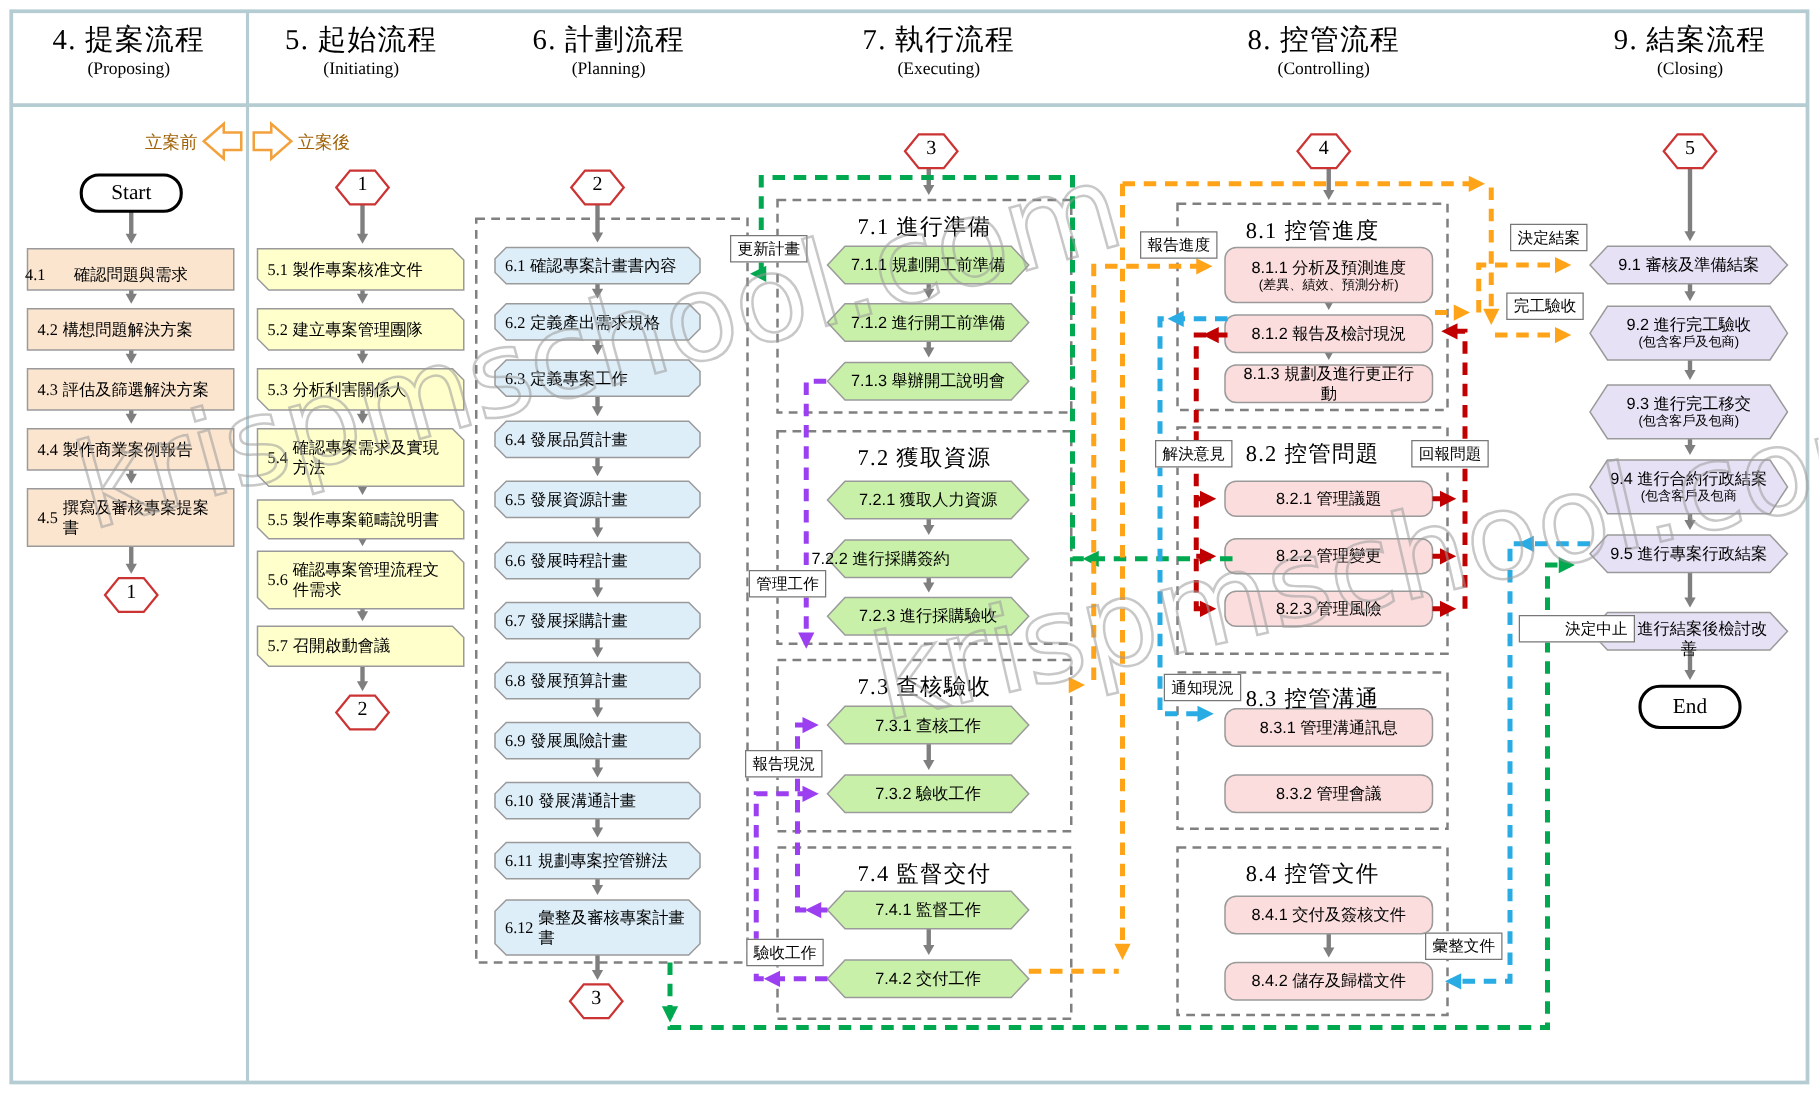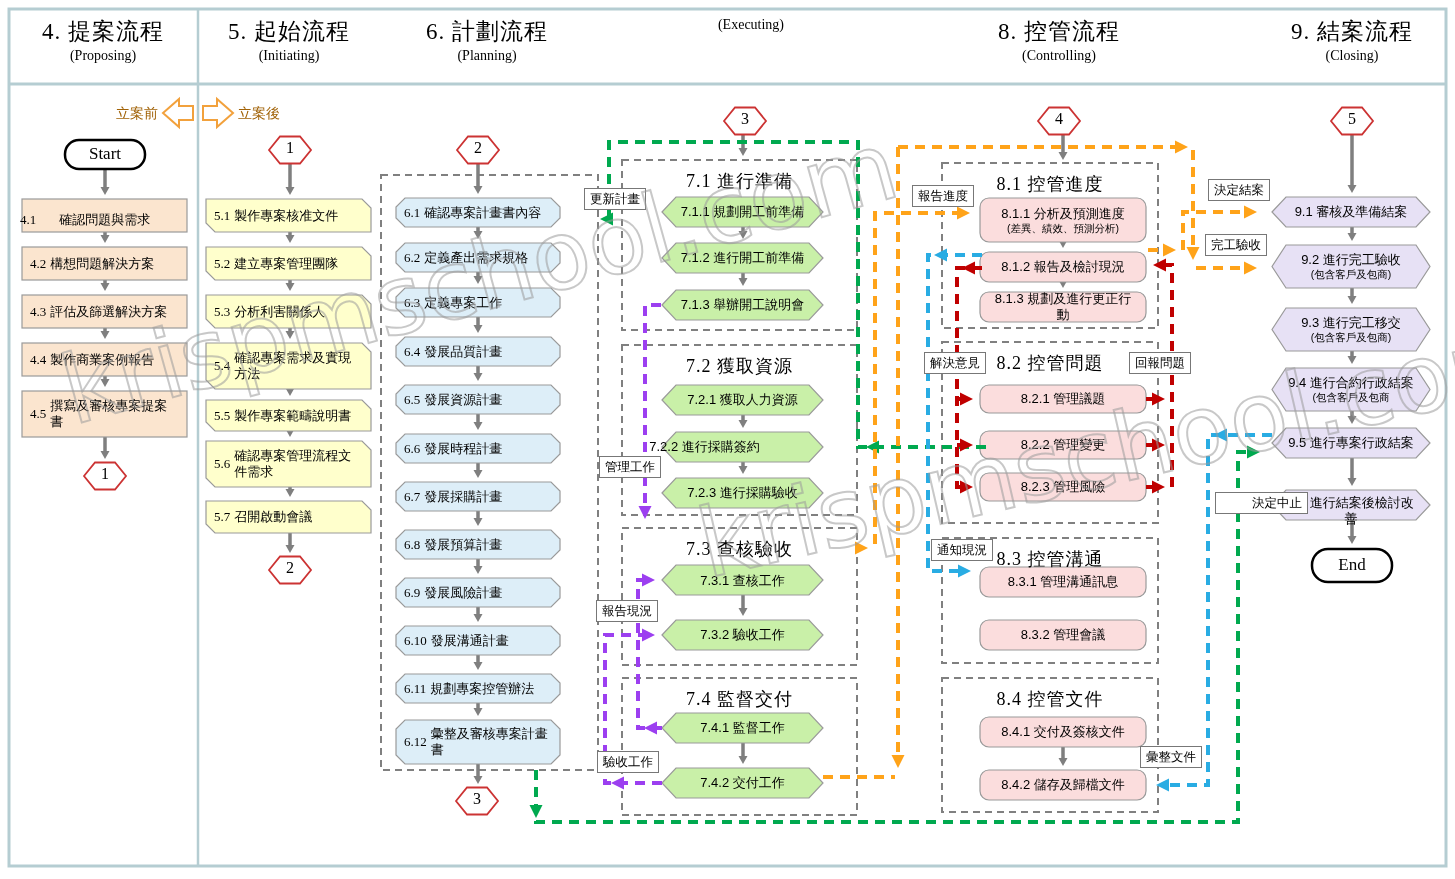--- a/index.html
+++ b/index.html
@@ -255,20 +255,21 @@
     </div>
     <div class="hdr" style="left:179px;top:16px;width:220px;">
       <div class="t">5. 起始流程</div>
       <div class="s">(Initiating)</div>
     </div>
     <div class="hdr" style="left:377px;top:16px;width:220px;">
       <div class="t">6. 計劃流程</div>
       <div class="s">(Planning)</div>
     </div>
     <div class="hdr" style="left:641px;top:16px;width:220px;">
+      <div class="t">7. 執行流程</div>
       <div class="s">(Executing)</div>
     </div>
     <div class="hdr" style="left:949px;top:16px;width:220px;">
       <div class="t">8. 控管流程</div>
       <div class="s">(Controlling)</div>
     </div>
     <div class="hdr" style="left:1242px;top:16px;width:220px;">
       <div class="t">9. 結案流程</div>
       <div class="s">(Closing)</div>
     </div>

